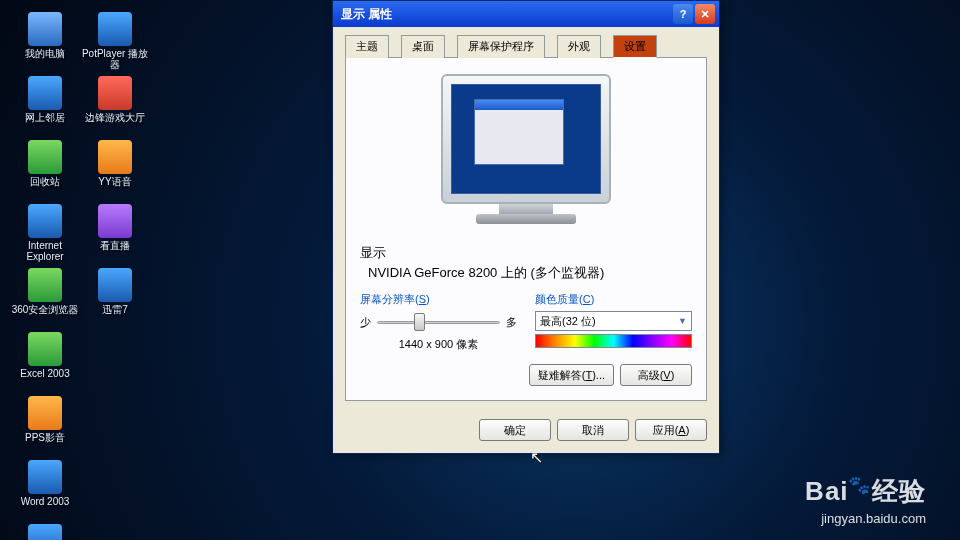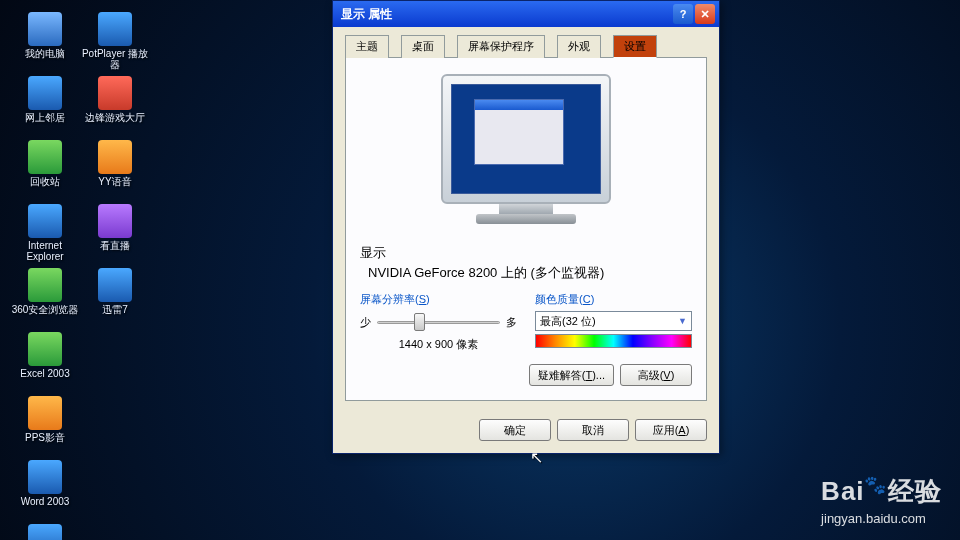--- a/index.html
+++ b/index.html
@@ -63,21 +63,21 @@
   .slider-thumb { position: absolute; left: 30%; top: 2px; width: 11px; height: 18px; background: linear-gradient(#f8f8f8,#c8c8c8); border: 1px solid #7a7a7a; border-radius: 2px; }
   .res-text { text-align: center; margin-top: 4px; font-size: 11px; }
   .color-select { width: 100%; height: 20px; border: 1px solid #7a8a9a; background: #fff; padding: 1px 4px; font-size: 11px; display: flex; align-items: center; justify-content: space-between; cursor: pointer; }
   .chev { color: #4a6acf; font-size: 9px; }
   .rainbow { height: 14px; margin-top: 3px; border: 1px solid #7a8a9a; background: linear-gradient(90deg,#ff0000,#ff8800,#ffff00,#00ff00,#00ffff,#0000ff,#8800ff,#ff00ff,#ff0000); }
   .btn-row { display: flex; justify-content: flex-end; gap: 6px; margin-top: 12px; }
   .btn { min-width: 72px; height: 22px; border: 1px solid #7a7a7a; background: linear-gradient(#fdfdfd,#e4e4e0); border-radius: 3px; cursor: pointer; font-size: 11px; padding: 0 8px; }
   .btn .u { text-decoration: underline; }
   .dlg-footer { display: flex; justify-content: flex-end; gap: 6px; padding: 8px 12px 12px; align-items: flex-end; }
   .cursor { position: absolute; left: 530px; top: 448px; font-size: 16px; color: #fff; text-shadow: 1px 1px 1px #000; pointer-events: none; }
-  .watermark { position: absolute; right: 18px; bottom: 14px; color: rgba(255,255,255,0.85); }
+  .watermark { position: absolute; right: 34px; bottom: 14px; color: rgba(255,255,255,0.85); text-align: right; }
   .watermark .brand { font-size: 26px; font-weight: bold; letter-spacing: 1px; }
   .watermark .paw { display: inline-block; font-size: 18px; vertical-align: top; }
   .watermark .url { font-size: 13px; margin-top: 2px; }
 </style>
 </head>
 <body>
 
 <div class="desktop">
   <div class="dicon-col" id="col1">
       <div class="dicon">

